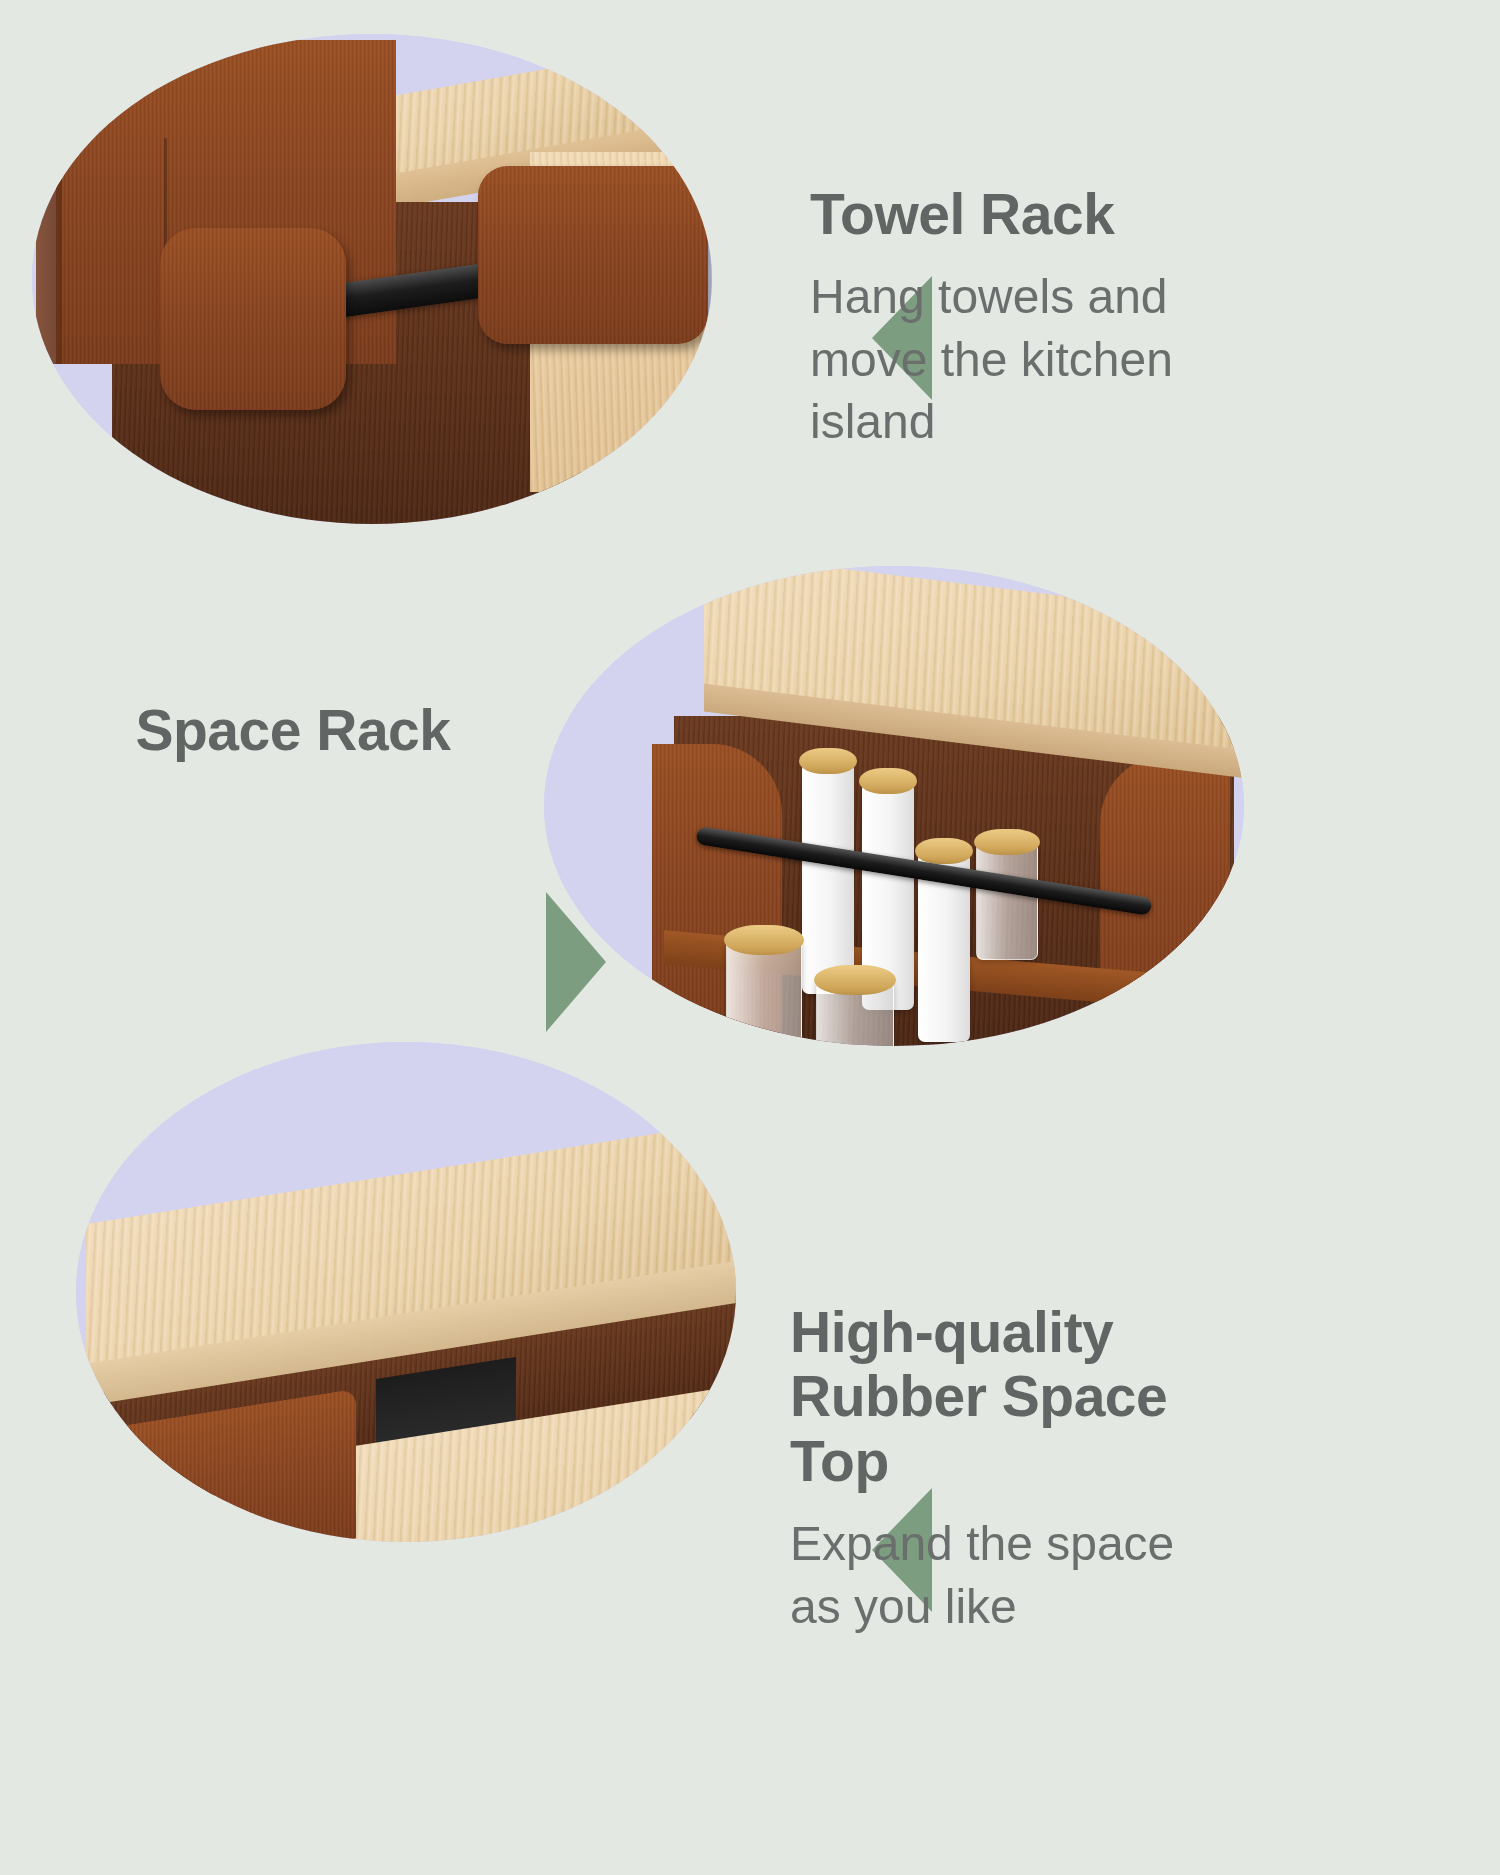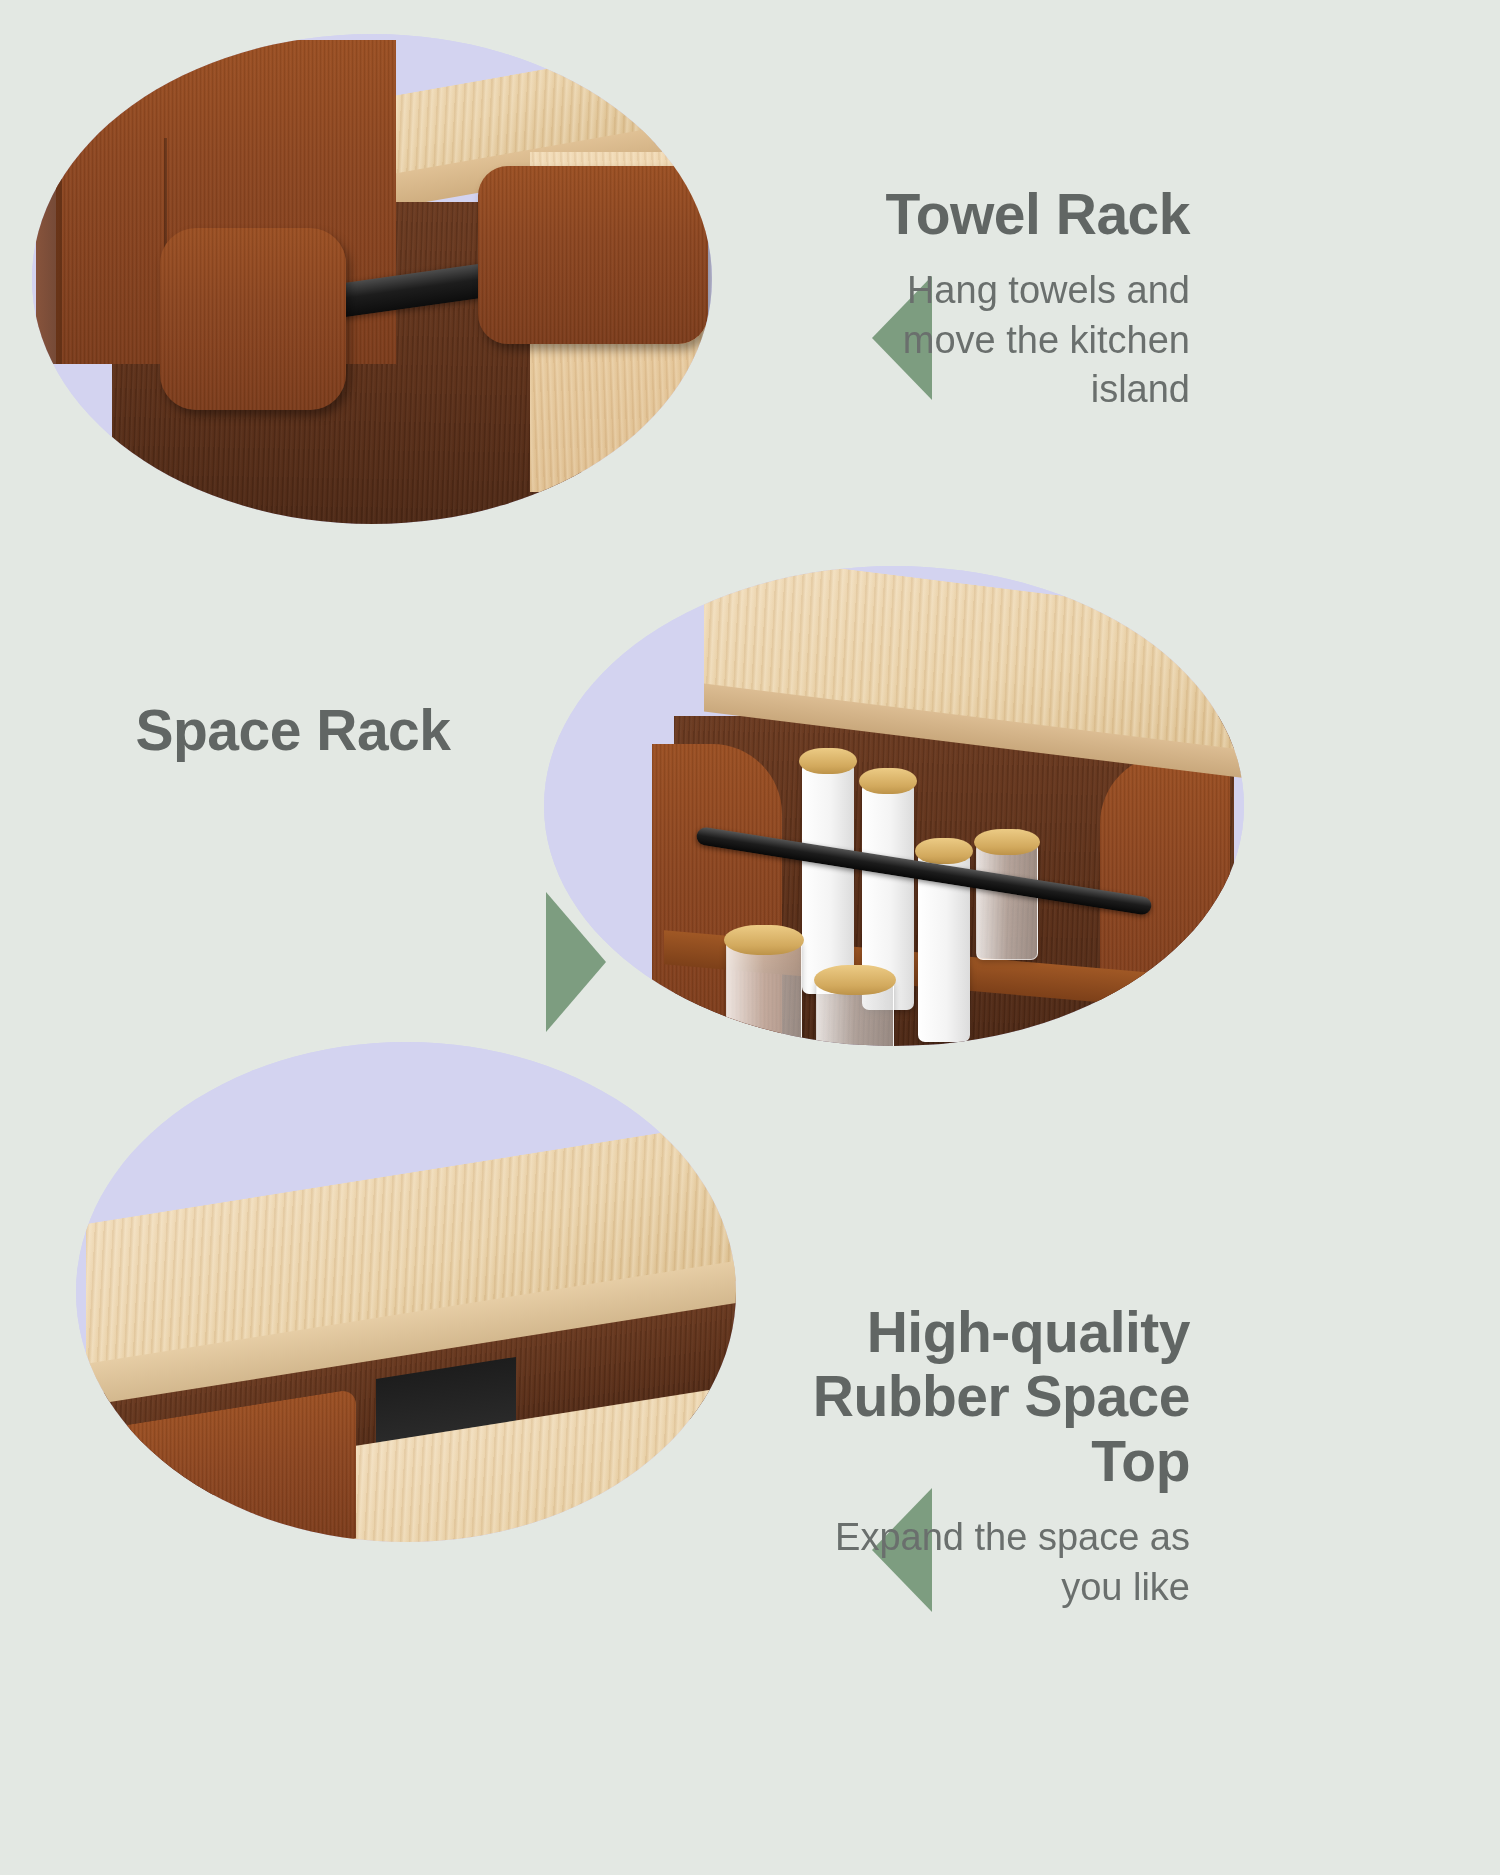--- a/index.html
+++ b/index.html
@@ -91,26 +91,26 @@
   .txt h2 {
     margin: 0;
     font-size: 57px;
     line-height: 1.13;
     font-weight: bold;
     color: #616664;
     letter-spacing: -0.5px;
   }
   .txt p {
     margin: 20px 0 0 0;
-    font-size: 38px;
+    font-size: 48px;
     line-height: 1.30;
     font-weight: normal;
     color: #6a6f6d;
   }
-  .txt.right-align { text-align: right; }
+  .txt.right-align { }
   .txt.left-align  { text-align: center; }
 
   
   #sec1-photo {
     left: 32px; top: 34px;
     width: 680px; height: 490px;
   }
   #s1-counter-top {
     position: absolute;
     left: 90px; top: 62px;

